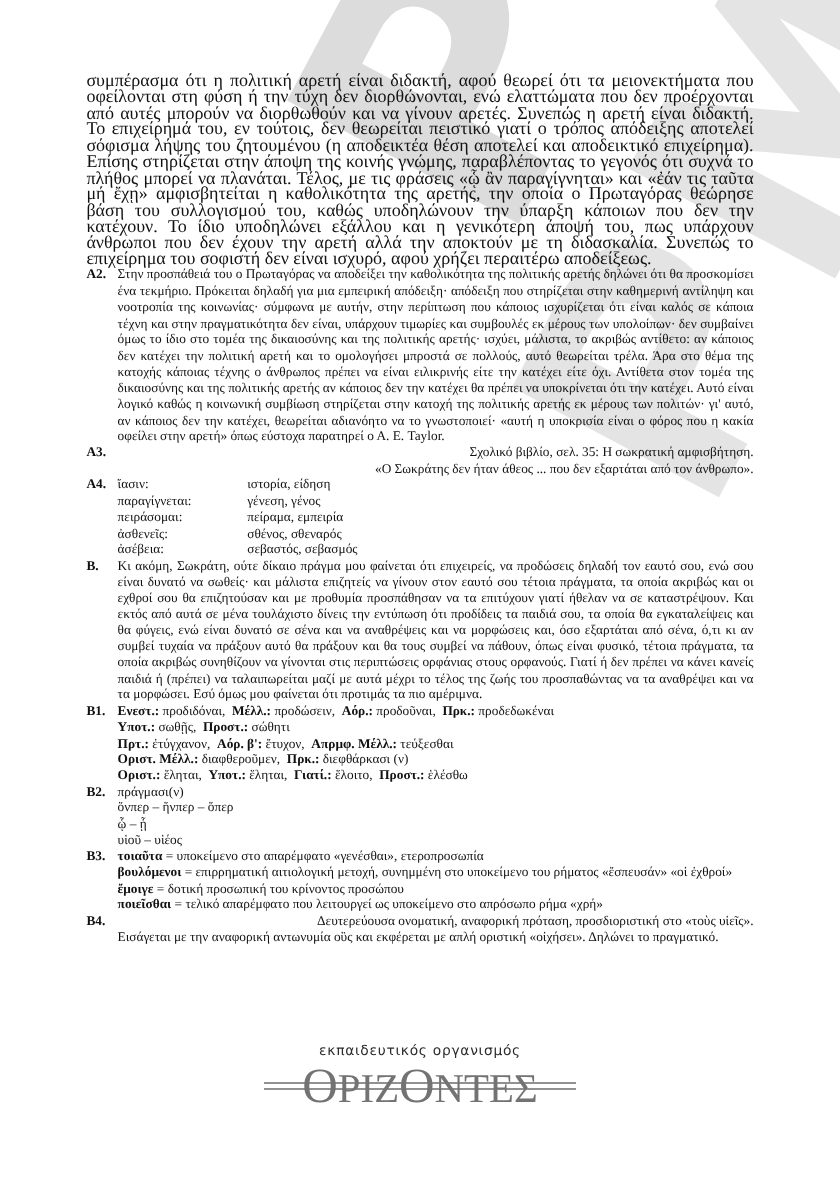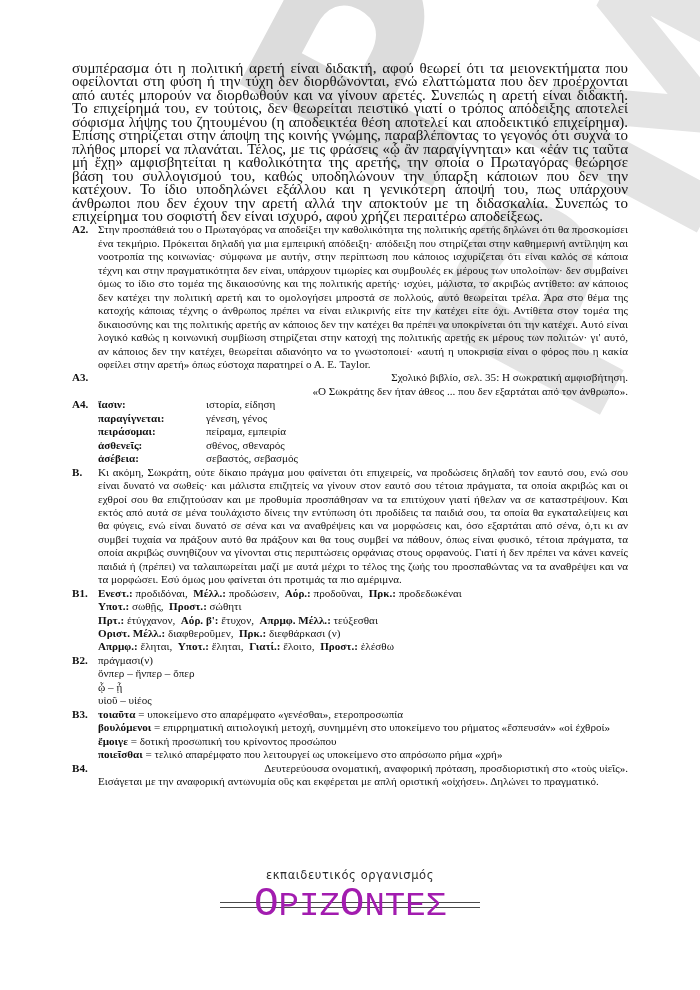--- a/index.html
+++ b/index.html
@@ -104,21 +104,21 @@
   
   .vocab-row {
     display: block;
     font-size: 11.1px;
     line-height: 13.45px;
     white-space: nowrap;
   }
   .vocab-row .v-term {
     display: inline-block;
     width: 108px;
-    font-weight: bold;
+    font-weight: normal;
   }
   .vocab-row .v-gloss {
     display: inline-block;
   }
 
   
   .gram-line {
     display: block;
     font-size: 11.1px;
     line-height: 13.45px;
@@ -164,24 +164,24 @@
     background: #4a4a4a;
   }
   #logo-rule-top { top: 18px; }
   #logo-rule-bottom { top: 23px; }
   #logo-wordmark {
     position: absolute;
     left: 0;
     top: 0;
     width: 260px;
     text-align: center;
-    font-family: Liberation Mono, monospace;
+    font-family: Liberation Serif, serif;
     font-size: 34px;
     letter-spacing: 0px;
-    color: #a21caf;
+    color: #737373;
     line-height: 40px;
   }
   #logo-wordmark .big { font-size: 41px; }
 </style>
 </head>
 <body>
 
 <div id="watermark-layer">
   <div class="wm-glyph" id="wm-main">PM</div>
   <div class="wm-glyph" id="wm-ghost">PM</div>
@@ -232,21 +232,21 @@
       <div class="qbody">Κι ακόμη, Σωκράτη, ούτε δίκαιο πράγμα μου φαίνεται ότι επιχειρείς, να προδώσεις δηλαδή τον εαυτό σου, ενώ σου είναι δυνατό να σωθείς· και μάλιστα επιζητείς να γίνουν στον εαυτό σου τέτοια πράγματα, τα οποία ακριβώς και οι εχθροί σου θα επιζητούσαν και με προθυμία προσπάθησαν να τα επιτύχουν γιατί ήθελαν να σε καταστρέψουν. Και εκτός από αυτά σε μένα τουλάχιστο δίνεις την εντύπωση ότι προδίδεις τα παιδιά σου, τα οποία θα εγκαταλείψεις και θα φύγεις, ενώ είναι δυνατό σε σένα και να αναθρέψεις και να μορφώσεις και, όσο εξαρτάται από σένα, ό,τι κι αν συμβεί τυχαία να πράξουν αυτό θα πράξουν και θα τους συμβεί να πάθουν, όπως είναι φυσικό, τέτοια πράγματα, τα οποία ακριβώς συνηθίζουν να γίνονται στις περιπτώσεις ορφάνιας στους ορφανούς. Γιατί ή δεν πρέπει να κάνει κανείς παιδιά ή (πρέπει) να ταλαιπωρείται μαζί με αυτά μέχρι το τέλος της ζωής του προσπαθώντας να τα αναθρέψει και να τα μορφώσει. Εσύ όμως μου φαίνεται ότι προτιμάς τα πιο αμέριμνα.</div>
     </div>
 
     <div class="qblock">
       <span class="qlabel">B1.</span>
       <div class="qbody">
         <span class="gram-line"><b>Ενεστ.:</b> προδιδόναι,&nbsp; <b>Μέλλ.:</b> προδώσειν,&nbsp; <b>Αόρ.:</b> προδοῦναι,&nbsp; <b>Πρκ.:</b> προδεδωκέναι</span>
         <span class="gram-line"><b>Υποτ.:</b> σωθῇς,&nbsp; <b>Προστ.:</b> σώθητι</span>
         <span class="gram-line"><b>Πρτ.:</b> ἐτύγχανον,&nbsp; <b>Αόρ. β':</b> ἔτυχον,&nbsp; <b>Απρμφ. Μέλλ.:</b> τεύξεσθαι</span>
         <span class="gram-line"><b>Οριστ. Μέλλ.:</b> διαφθεροῦμεν,&nbsp; <b>Πρκ.:</b> διεφθάρκασι (ν)</span>
-        <span class="gram-line"><b>Απρμφ.:</b> ἕληται,&nbsp; <b>Υποτ.:</b> ἕληται,&nbsp; <b>Γιατί.:</b> ἕλοιτο,&nbsp; <b>Προστ.:</b> ἑλέσθω</span>
+        <span class="gram-line"><b>Οριστ.:</b> ἕληται,&nbsp; <b>Υποτ.:</b> ἕληται,&nbsp; <b>Γιατί.:</b> ἕλοιτο,&nbsp; <b>Προστ.:</b> ἑλέσθω</span>
       </div>
     </div>
 
     <div class="qblock">
       <span class="qlabel">B2.</span>
       <div class="qbody">
         <span class="b-sub">πράγμασι(ν)</span>
         <span class="b-sub">ὅνπερ – ἥνπερ – ὅπερ</span>
         <span class="b-sub">ᾧ – ᾗ</span>
         <span class="b-sub">υἱοῦ – υἱέος</span>

